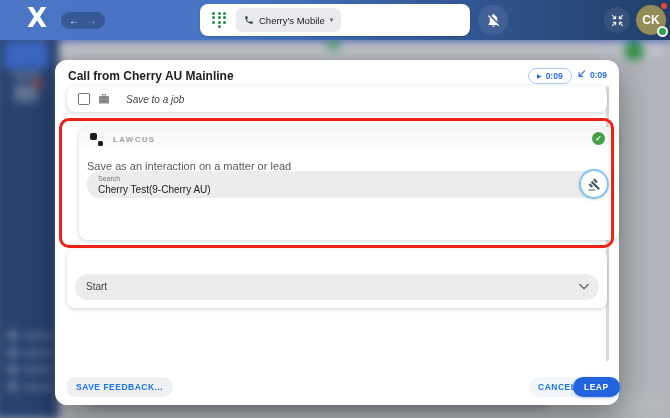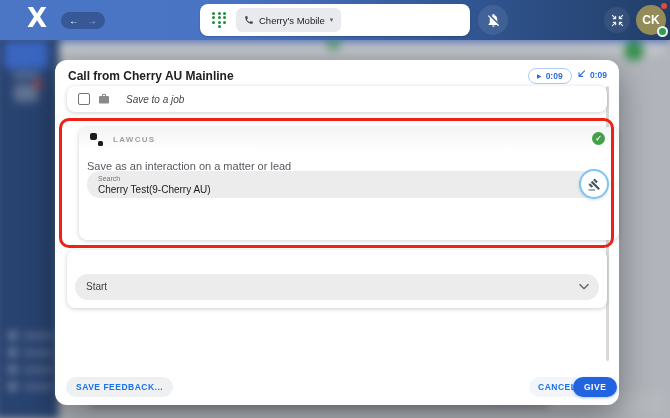--- a/index.html
+++ b/index.html
@@ -268,17 +268,17 @@
           <svg width="10" height="7" viewBox="0 0 12 8">
               <path d="M1 1 L6 6 L11 1" stroke="#5f6368" stroke-width="1.6" fill="none" stroke-linecap="round" stroke-linejoin="round"></path>
             </svg>
         </span>
       </div>
     </div>
 
 
     <div class="pill-btn feedback-btn">SAVE FEEDBACK...</div>
     <div class="pill-btn cancel-btn">CANCEL</div>
-    <div class="pill-btn save-btn">GIVE</div>
+    <div class="pill-btn save-btn">LEAP</div>
   </div>
 
   <div class="annotation"></div>
 </div>
 
 </body></html>

